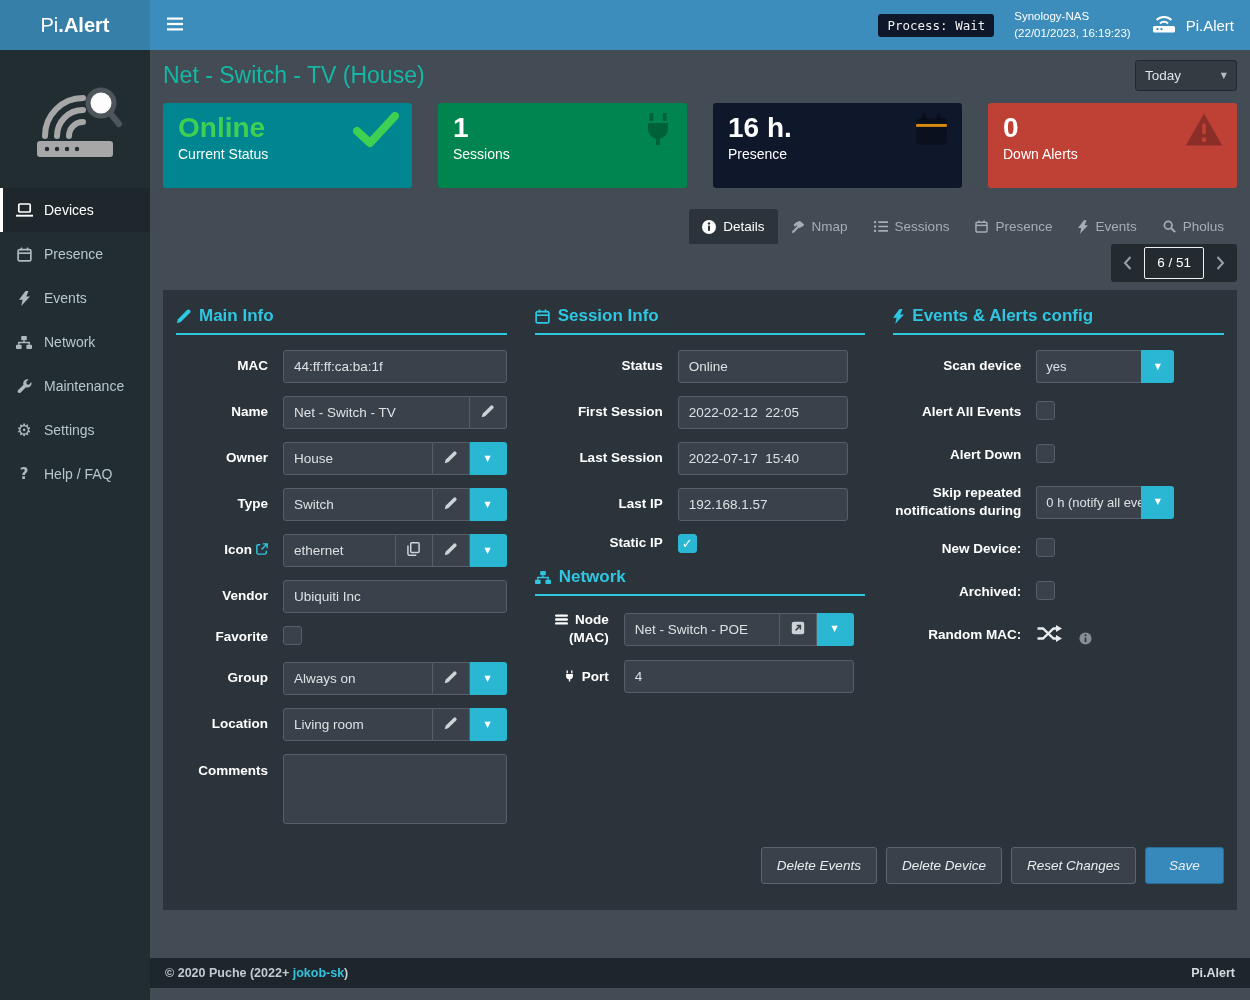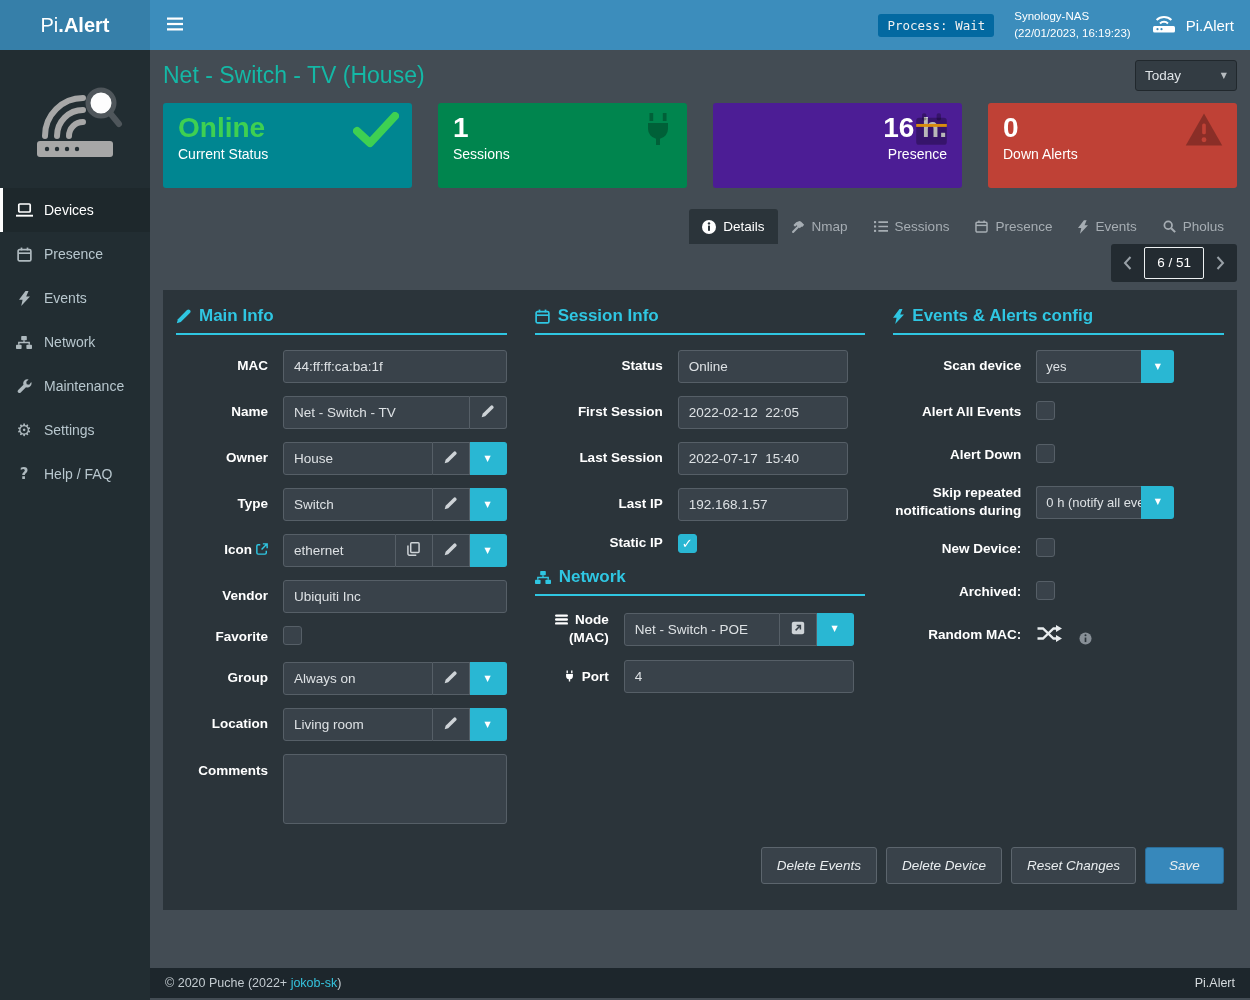--- a/index.html
+++ b/index.html
@@ -7,21 +7,21 @@
   body{font-family:"Liberation Sans","DejaVu Sans",sans-serif;background:#434c54;overflow:hidden;position:relative;}
   button{font-family:inherit;cursor:pointer;font-style:italic;}
   input,textarea{font-family:inherit;}
 
   
   .navbar{position:absolute;top:0;left:0;width:100%;height:50px;display:flex;z-index:30;}
   .navbar-logo{width:150px;height:50px;background:#367fa9;color:#fff;display:flex;align-items:center;justify-content:center;font-size:20px;cursor:pointer;}
   .navbar-main{flex:1;background:#3c8dbc;display:flex;align-items:center;}
   .hamburger{background:transparent;border:0;padding:0 17px;height:50px;display:flex;align-items:center;}
   .navbar-right{margin-left:auto;display:flex;align-items:center;gap:20px;padding-right:16px;}
-  .process-badge{background:#0369a1;color:#f0f0f0;font-family:"DejaVu Sans Mono","Liberation Mono",monospace;font-size:12.5px;padding:4px 9px;border-radius:3px;}
+  .process-badge{background:#0f172a;color:#f0f0f0;font-family:"DejaVu Sans Mono","Liberation Mono",monospace;font-size:12.5px;padding:4px 9px;border-radius:3px;}
   .host-info{color:#fff;font-size:11.5px;line-height:1.45;}
   .navbar-app{display:flex;align-items:center;gap:9px;color:#fff;font-size:15px;cursor:pointer;}
 
   
   .sidebar{position:absolute;top:50px;left:0;width:150px;bottom:0;background:#222d32;z-index:20;}
   .sidebar-logo{display:flex;justify-content:center;padding:28px 0 24px;}
   .menu-item{display:flex;align-items:center;gap:10px;height:44px;padding:0 11px;color:#b8c7ce;font-size:14px;border-left:3px solid transparent;cursor:pointer;}
   .menu-item .mi-icon{width:20px;display:flex;justify-content:center;align-items:center;color:#aeb9be;}
   .menu-item.active{background:#1e282c;color:#fff;border-left-color:#fdfdfd;}
   .menu-item.active .mi-icon{color:#fff;}
@@ -93,21 +93,21 @@
   .checkbox.checked{background:#29b7d3;border-color:#29b7d3;}
   .checkbox.checked::after{content:"\2713";color:#fff;font-size:13px;font-weight:bold;font-family:"DejaVu Sans",sans-serif;}
 
   .random-mac{display:flex;align-items:flex-start;gap:16px;color:#e8ecee;}
   .info-dot{color:#878f96;display:flex;margin-top:8px;cursor:pointer;}
 
   .actions{display:flex;justify-content:flex-end;gap:9px;margin-top:10px;}
   .btn{height:37px;padding:0 15px;background:#39424a;border:1px solid #5c656d;border-radius:3px;color:#e9edef;font-size:13.5px;}
   .btn-save{background:#3788bb;border-color:#2a6d99;width:79px;}
 
-  .footer{position:absolute;left:0;right:0;bottom:2px;height:30px;background:#1d262c;display:flex;align-items:center;justify-content:space-between;padding:0 15px;font-size:12.5px;color:#c3cbd0;}
+  .footer{position:absolute;left:0;right:0;bottom:12px;height:30px;background:#1d262c;display:flex;align-items:center;justify-content:space-between;padding:0 15px;font-size:12.5px;color:#c3cbd0;font-weight:bold;}
   .footer-link{color:#35c3de;text-decoration:none;cursor:pointer;}
   .footer-right{color:#d6dbde;}
 </style>
 </head>
 <body>
 
 <header class="navbar">
   <div class="navbar-logo">
     <span><span>Pi</span><b>.Alert</b></span>
   </div>
@@ -244,21 +244,21 @@
     <div class="card" style="background-color: rgb(0, 133, 78);">
       <div class="card-value">1</div>
       <div class="card-label">Sessions</div>
       <div class="card-icon">
         <svg width="32" height="34" viewBox="0 0 24 25">
             <path d="M7 0.5v6M17 0.5v6" stroke="rgba(0,0,0,0.28)" stroke-width="2.8"></path>
             <path d="M4.5 8h15v4.5a7.5 7.5 0 0 1-6 7.35V24.5h-3v-4.65a7.5 7.5 0 0 1-6-7.35Z" fill="rgba(0,0,0,0.28)"></path>
           </svg>
       </div>
     </div>
-    <div class="card" style="background-color: #4c1d95; text-align: right;">
+    <div class="card" style="background-color: #0f172a;">
       <div class="card-value">16 h.</div>
       <div class="card-label">Presence</div>
       <div class="card-icon">
         <svg width="35" height="35" viewBox="0 0 24 24">
             <rect x="1.5" y="4" width="21" height="18.5" rx="2" fill="rgba(0,0,0,0.28)"></rect>
             <rect x="5.5" y="0.8" width="3" height="5" rx="1.2" fill="rgba(0,0,0,0.28)"></rect>
             <rect x="15.5" y="0.8" width="3" height="5" rx="1.2" fill="rgba(0,0,0,0.28)"></rect>
             <rect x="1.5" y="8.2" width="21" height="2" style="fill: rgb(216, 140, 14);"></rect>
           </svg>
       </div>

